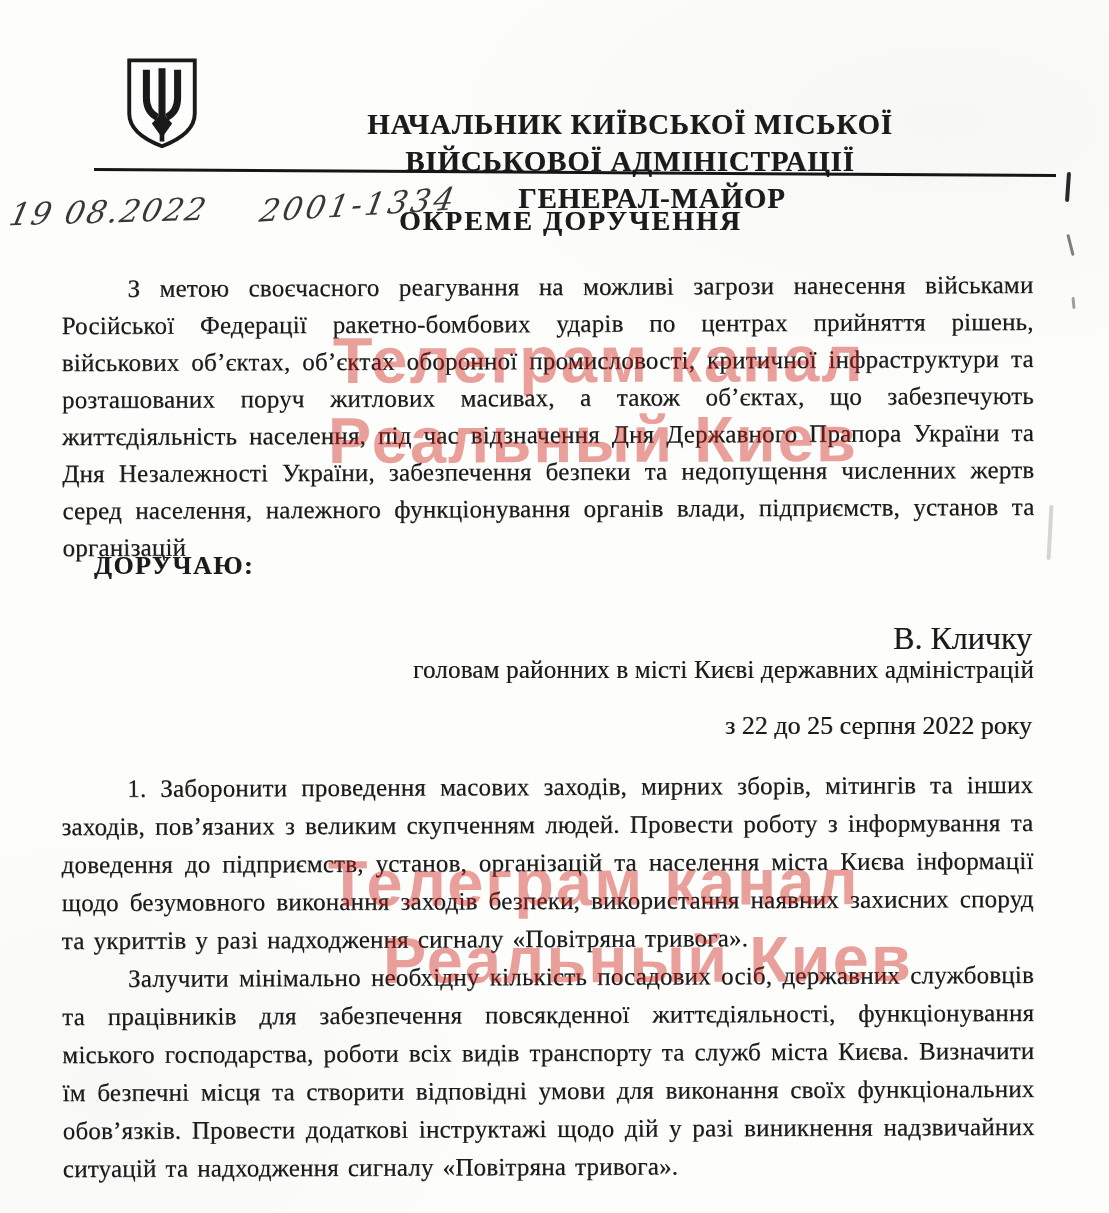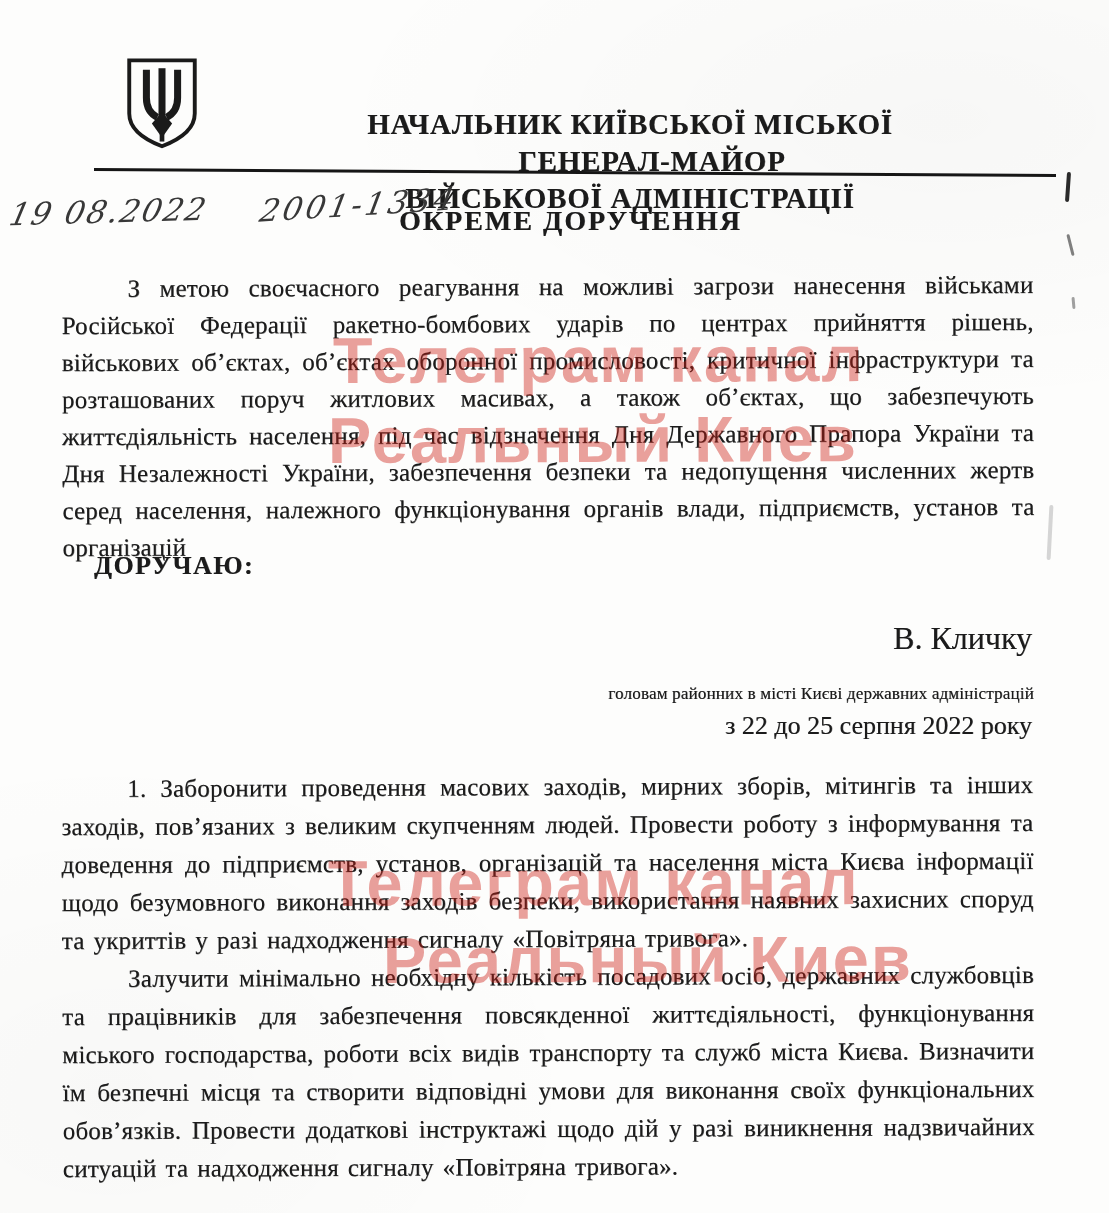--- a/index.html
+++ b/index.html
@@ -53,21 +53,21 @@
     text-indent:66px; word-spacing:2.5px; letter-spacing:0.2px;
     transform:rotate(-0.25deg);
   }
 
   .instruct {
     position:absolute; left:62px; top:551px;
     font-size:26px; font-weight:bold; letter-spacing:1.5px;margin-left:32px;
   }
 
   .addr-name { position:absolute; right:77px; top:620px; font-size:32px; white-space:nowrap; }
-  .addr-role { position:absolute; right:75px; top:684px; font-size:17px; letter-spacing:0.2px; white-space:nowrap; }
+  .addr-role { position:absolute; right:75px; top:656px; font-size:25px; letter-spacing:0.2px; white-space:nowrap; }
   .period    { position:absolute; right:77px; top:711px; font-size:26px; white-space:nowrap;text-align:center; }
 
   .items {
     position:absolute; left:62px; top:768px; width:972px;
     font-size:25px; line-height:38px; text-align:justify;
     word-spacing:2.5px; letter-spacing:0.2px;
     transform:rotate(-0.25deg);
   }
   .items p { margin:0; text-indent:66px; }
 
@@ -99,22 +99,22 @@
       <path d="M50 14 V78" stroke="#1a1a1a" stroke-width="9" fill="none"></path>
       <path d="M30 16 V52 Q30 70 44 77" fill="none" stroke="#1a1a1a" stroke-width="9"></path>
       <path d="M70 16 V52 Q70 70 56 77" fill="none" stroke="#1a1a1a" stroke-width="9"></path>
       <path d="M50 70 L63 85 L50 103 L37 85 Z" fill="#1a1a1a"></path>
       <path d="M50 98 V108" stroke="#1a1a1a" stroke-width="6"></path>
     </svg>
   </span>
 
   <div class="org-block ink">
     <div class="org-line">НАЧАЛЬНИК КИЇВСЬКОЇ МІСЬКОЇ</div>
+    <div class="org-line">ВІЙСЬКОВОЇ АДМІНІСТРАЦІЇ</div>
     <div class="org-line org-line3">ГЕНЕРАЛ-МАЙОР</div>
-    <div class="org-line">ВІЙСЬКОВОЇ АДМІНІСТРАЦІЇ</div>
   </div>
 
   <div class="rule"></div>
 
   <div class="handwriting">
     <span class="hw-date">19 08.2022</span>
     <span class="hw-number">2001-1334</span>
   </div>
 
   <div class="doc-title ink">ОКРЕМЕ ДОРУЧЕННЯ</div>

